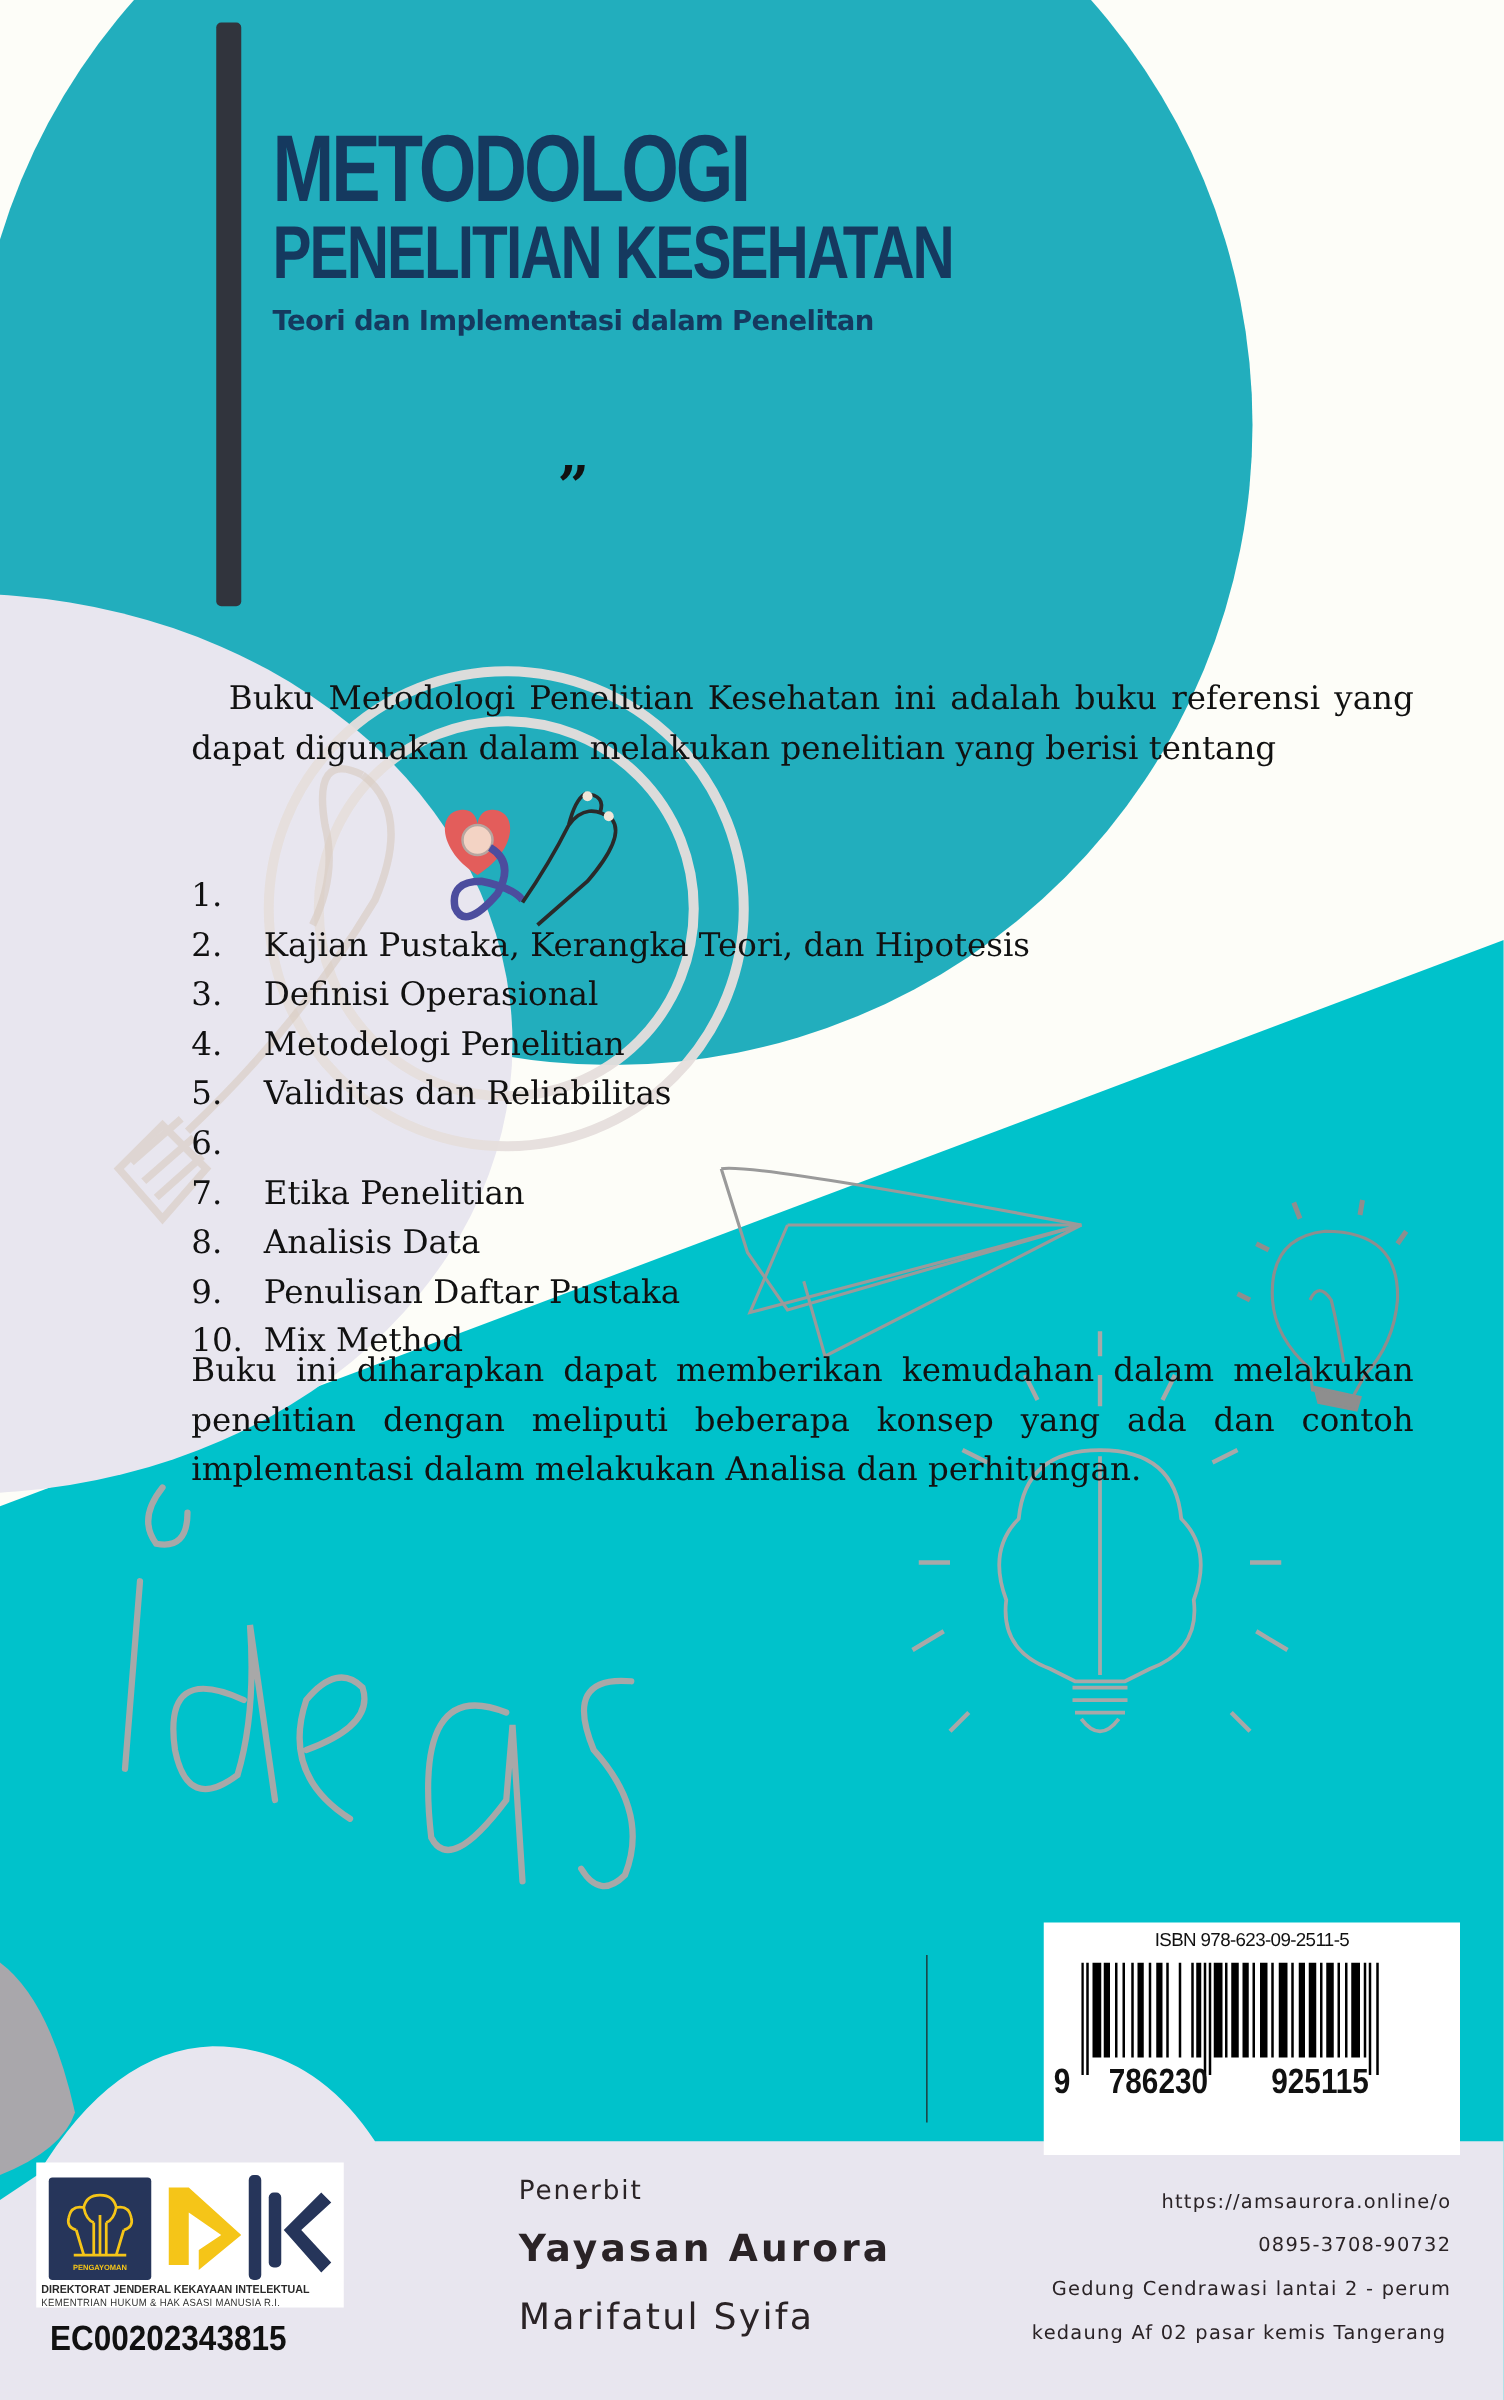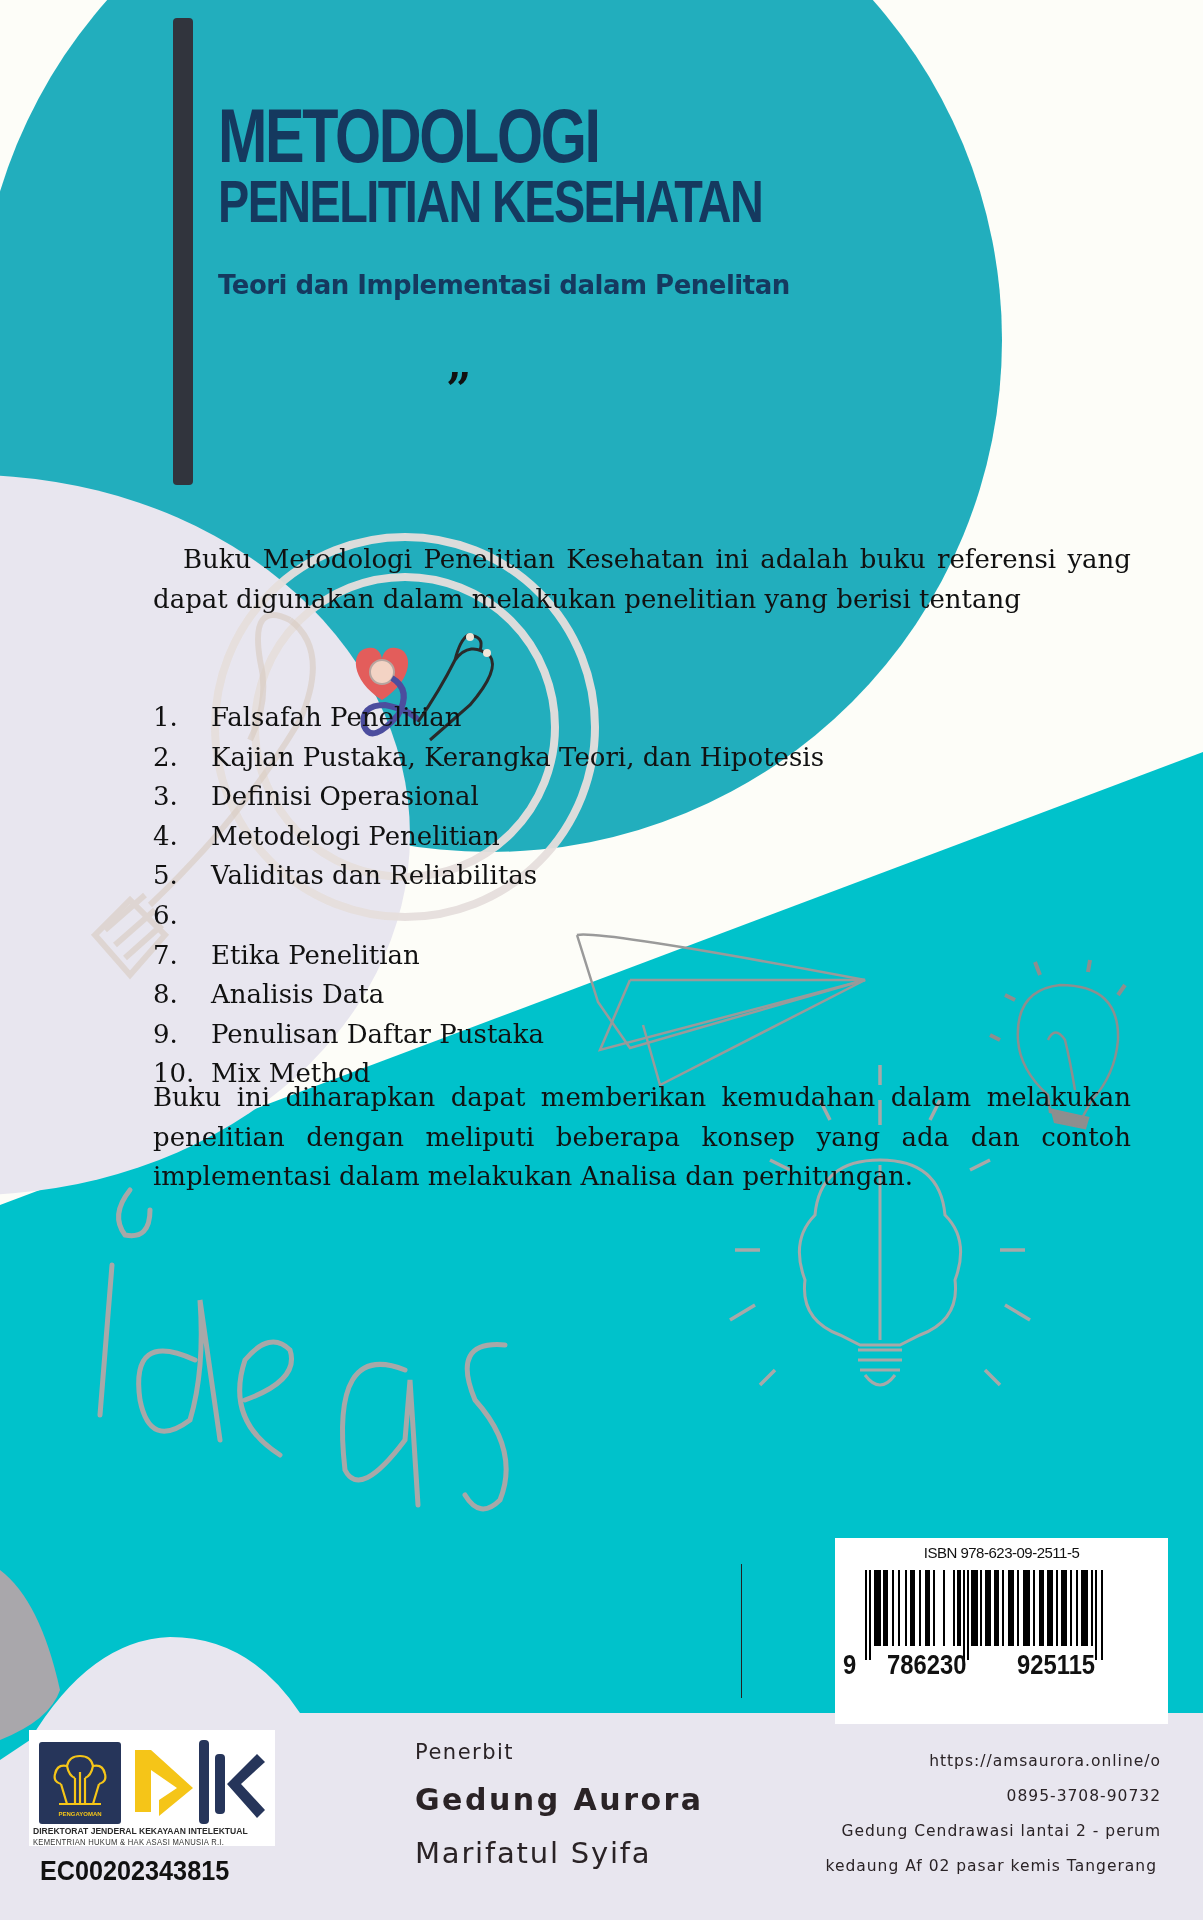--- a/index.html
+++ b/index.html
@@ -2,21 +2,21 @@
 <html><head>
 <meta charset="utf-8">
 <style>
   html, body { margin: 0; padding: 0; }
   body { width: 1203px; height: 1920px; position: relative; overflow: hidden; background: #fdfdf8; }
   .abs { position: absolute; }
   .bg-svg { position: absolute; left: 0; top: 0; width: 1203px; height: 1920px; }
   .accent-bar { left: 173px; top: 18px; width: 20px; height: 467px; background: #31343d; border-radius: 4px; }
   .title-main { left: 218px; top: 96px; font-family: "Liberation Sans", sans-serif; font-weight: 700; font-size: 76px; line-height: 80px; color: #15395f; letter-spacing: -3px; transform: scaleX(0.78); transform-origin: left top; white-space: nowrap; }
   .title-sub { left: 218px; top: 170px; font-family: "Liberation Sans", sans-serif; font-weight: 700; font-size: 60px; line-height: 64px; color: #15395f; letter-spacing: -2px; transform: scaleX(0.78); transform-origin: left top; white-space: nowrap; }
-  .title-tag { left: 218px; top: 238px; font-family: "DejaVu Sans", sans-serif; font-weight: 700; font-size: 26px; line-height: 40px; color: #15395f; letter-spacing: -0.5px; white-space: nowrap; margin-top: 27px; }
+  .title-tag { left: 218px; top: 238px; font-family: "DejaVu Sans", sans-serif; font-weight: 700; font-size: 22px; line-height: 40px; color: #15395f; letter-spacing: -0.5px; white-space: nowrap; }
   .quote-mark { left: 446px; top: 368px; font-family: "DejaVu Serif", serif; font-weight: 700; font-size: 44px; color: #111; line-height: 44px; }
   .body-text { font-family: "DejaVu Serif", serif; font-size: 26px; line-height: 39.6px; color: #111; text-align: justify; text-align-last: left; }
   .intro { left: 153px; top: 540px; width: 978px; text-indent: 30px; transform: scaleX(1); }
   .topic-list { left: 153px; top: 698px; margin: 0; padding: 0; list-style: none; }
   .topic-list li { display: flex; height: 39.6px; align-items: center; white-space: nowrap; }
   .topic-num { width: 56px; text-align: right; padding-right: 2px; }
   .closing { left: 153px; top: 1078px; width: 978px; }
   .isbn-box { left: 835px; top: 1538px; width: 333px; height: 186px; background: #ffffff; }
   .isbn-label { position: absolute; left: 0; top: 6px; width: 100%; text-align: center; font-family: "Liberation Sans", sans-serif; font-size: 15px; color: #111; letter-spacing: -0.5px; }
   .barcode { position: absolute; left: 30px; top: 32px; width: 285px; height: 90px; }
@@ -111,21 +111,20 @@
 <div class="abs title-main">METODOLOGI</div>
 <div class="abs title-sub">PENELITIAN KESEHATAN</div>
 <div class="abs title-tag">Teori dan Implementasi dalam Penelitan</div>
 <div class="abs quote-mark">”</div>
 
 <div class="abs body-text intro">Buku Metodologi Penelitian Kesehatan ini adalah buku referensi yang dapat digunakan dalam melakukan penelitian yang berisi tentang</div>
 
 <ol class="abs body-text topic-list">
   <li>
       <span class="topic-num">1.</span>
-      <span>Falsafah Penelitian</span>
     </li>
   <li>
       <span class="topic-num">2.</span>
       <span>Kajian Pustaka, Kerangka Teori, dan Hipotesis</span>
     </li>
   <li>
       <span class="topic-num">3.</span>
       <span>Definisi Operasional</span>
     </li>
   <li>
@@ -225,19 +224,19 @@
     <rect x="70" y="4" width="10" height="84" rx="4" fill="#26355a"></rect>
     <rect x="86" y="18" width="10" height="60" rx="4" fill="#26355a"></rect>
     <path d="M98 48 L128 18 L136 26 L112 48 L136 74 L128 82 Z" fill="#26355a"></path>
   </svg>
   <div class="logo-line1">DIREKTORAT JENDERAL KEKAYAAN INTELEKTUAL</div>
   <div class="logo-line2">KEMENTRIAN HUKUM &amp; HAK ASASI MANUSIA R.I.</div>
 </div>
 <div class="abs ec-code">EC00202343815</div>
 
 <div class="abs publisher-label">Penerbit</div>
-<div class="abs publisher-name">Gedung Aurora</div>
+<div class="abs publisher-name">Yayasan Aurora</div>
 <div class="abs publisher-person">Marifatul Syifa</div>
 
 <div class="abs contact c1">https://amsaurora.online/o</div>
 <div class="abs contact c2">0895-3708-90732</div>
 <div class="abs contact c3">Gedung Cendrawasi lantai 2 - perum</div>
 <div class="abs contact c4">kedaung Af 02 pasar kemis Tangerang</div>
 
 </body></html>

